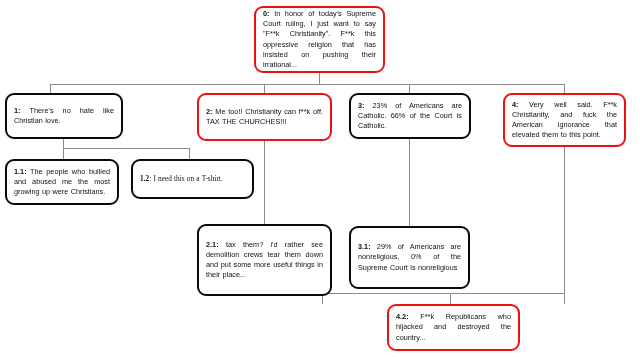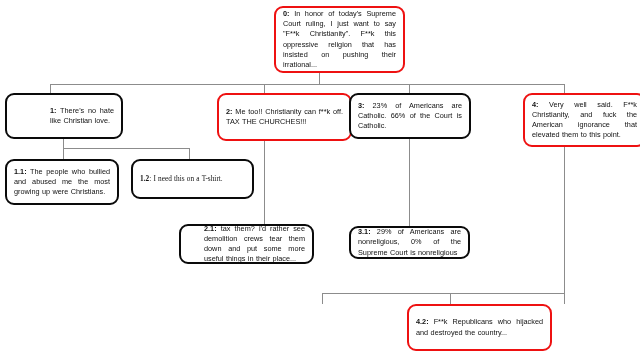--- a/index.html
+++ b/index.html
@@ -22,21 +22,20 @@
     border-radius: 9px;
     display: flex;
     align-items: center;
     z-index: 3;
   }
   .node-black {
     border: 2.2px solid #0a0a0a;
   }
   .node-red {
     border: 2.2px solid #ee1111;
-    margin-left: 20px;
   }
   .node-text {
     font-size: 7.3px;
     line-height: 10.2px;
     color: #111111;
     text-align: justify;
     text-align-last: left;
     padding: 3px 7px;
     width: 100%;
     word-spacing: 0.4px;
@@ -87,21 +86,21 @@
   <div class="edge edge-v" style="left:322px; top:293px; height:11px;"></div>
   <div class="edge edge-v" style="left:450px; top:293px; height:11px;"></div>
   <div class="edge edge-v" style="left:564px; top:293px; height:11px;"></div>
 
   <div class="node node-red" style="left:254px; top:6px; width:131px; height:67px;">
     <div class="node-text">
       <span class="nid">0:</span><span> In honor of today's Supreme Court ruling, I just want to say "F**k Christianity". F**k this oppressive religion that has insisted on pushing their irrational...</span>
     </div>
   </div>
 
-  <div class="node node-black" style="left:5px; top:93px; width:118px; height:46px;padding-left:36px;">
+  <div class="node node-black" style="left:5px; top:93px; width:118px; height:46px;">
     <div class="node-text">
       <span class="nid">1:</span><span> There's no hate like Christian love.</span>
     </div>
   </div>
 
   <div class="node node-red" style="left:197px; top:93px; width:135px; height:48px;">
     <div class="node-text">
       <span class="nid">2:</span><span> Me too!! Christianity can f**k off. TAX THE CHURCHES!!!</span>
     </div>
   </div>
@@ -123,33 +122,33 @@
       <span class="nid">1.1:</span><span> The people who bullied and abused me the most growing up were Christians.</span>
     </div>
   </div>
 
   <div class="node node-black" style="left:131px; top:159px; width:123px; height:40px;font-family:Liberation Serif, serif;">
     <div class="node-text">
       <span class="nid">1.2</span><span>: I need this on a T-shirt.</span>
     </div>
   </div>
 
-  <div class="node node-black" style="left:179px; top:224px; width:135px; height:40px;padding-left:16px;">
+  <div class="node node-black" style="left:197px; top:224px; width:135px; height:72px;">
     <div class="node-text">
       <span class="nid">2.1:</span><span> tax them? i'd rather see demolition crews tear them down and put some more useful things in their place...</span>
     </div>
   </div>
 
-  <div class="node node-black" style="left:349px; top:226px; width:121px; height:33px;">
+  <div class="node node-black" style="left:349px; top:226px; width:121px; height:63px;">
     <div class="node-text">
       <span class="nid">3.1:</span><span> 29% of Americans are nonreligious, 0% of the Supreme Court is nonreligious</span>
     </div>
   </div>
 
 
-  <div class="node node-red" style="left:387px; top:304px; width:145px; height:47px;">
+  <div class="node node-red" style="left:387px; top:304px; width:133px; height:47px;">
     <div class="node-text">
       <span class="nid">4.2:</span><span> F**k Republicans who hijacked and destroyed the country...</span>
     </div>
   </div>
 
 
 </div>
 
 </body></html>

